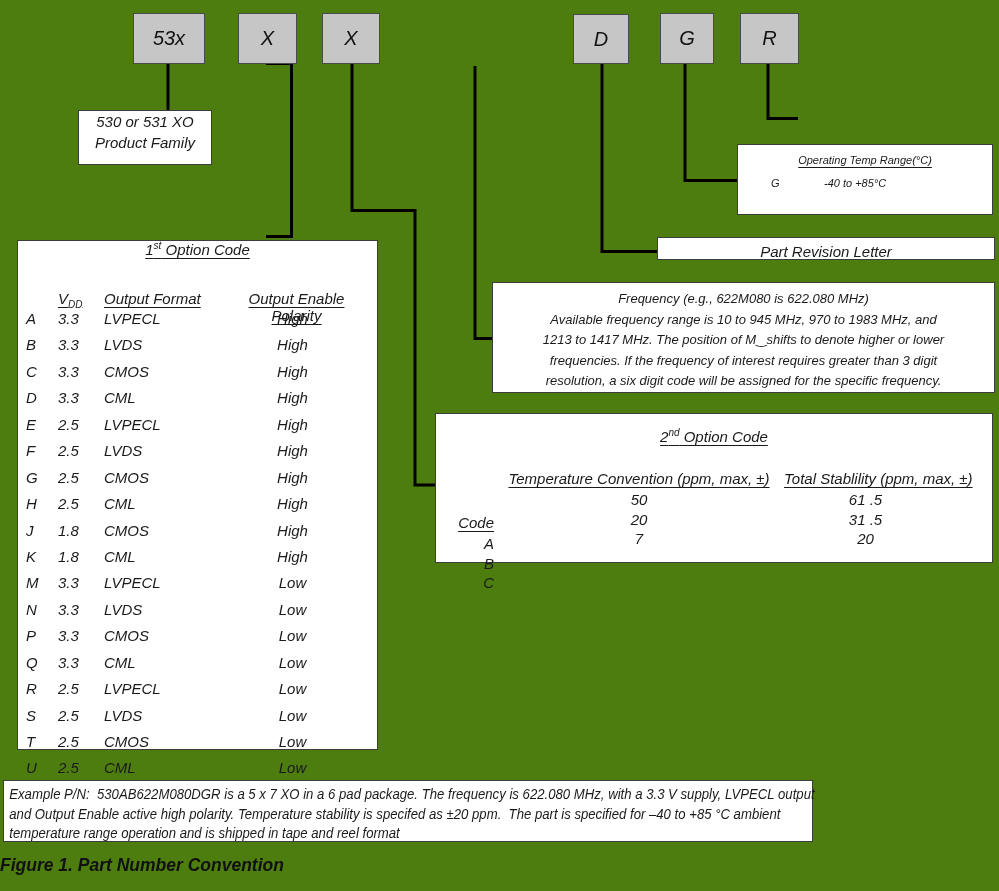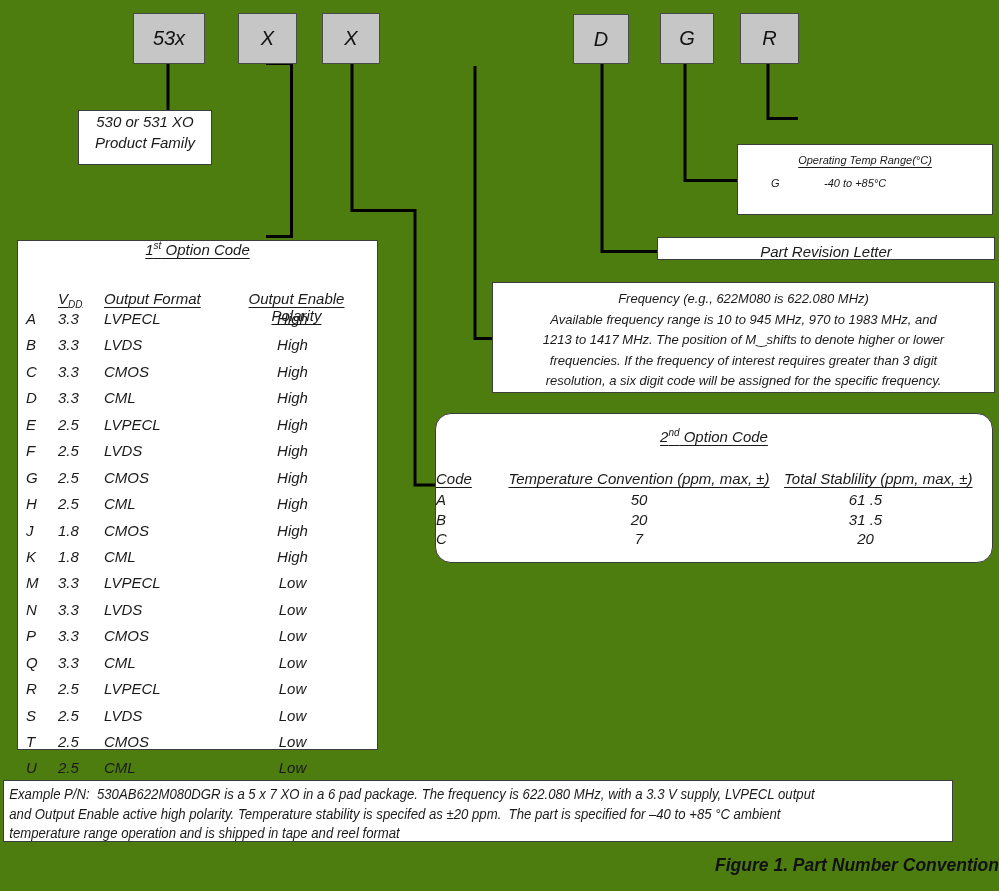--- a/index.html
+++ b/index.html
@@ -33,35 +33,35 @@
   .o1{left:17px;top:240px;width:361px;height:510px;font-size:15px;}
   .tbl-title{text-align:center;font-size:15px;}
   .o1-head,.o1-row{display:grid;grid-template-columns:32px 46px 118px 1fr;padding-left:8px;margin-top:7px;}
   .o1-head{position:absolute;left:0;top:42px;width:345px;}
   .o1-head .c4{text-align:center;}
   .o1-rows{position:absolute;left:0;top:61px;width:345px;}
   .o1-row{height:19.45px;line-height:19.45px;}
   .o1-row .c4{text-align:center;}
   .o1-note{position:absolute;left:8px;top:456px;line-height:21px;}
   
-  .o2{left:435px;top:413px;width:558px;height:150px;font-size:15px;border-radius:16px;}
+  .o2{left:435px;top:413px;width:558px;height:150px;font-size:15px;}
   .o2 .tbl-title{margin-top:14px;}
   .o2-head,.o2-row{display:grid;grid-template-columns:58px 290px 1fr;}
   .o2-head{position:absolute;left:0;top:56px;width:100%;}
-  .o2-head .h1,.o2-row .c1{text-align:left;}
+  .o2-head .h1,.o2-row .c1{text-align:right;margin-top:44px;}
   .o2-head .h2,.o2-row .c2{text-align:center;}
   .o2-head .h3,.o2-row .c3{text-align:center;padding-right:45px;white-space:pre;}
   .o2-rows{position:absolute;left:0;top:76px;width:100%;}
   .o2-row{height:19.7px;line-height:19.7px;}
   
-  .ex{left:3px;top:780px;width:950px;height:62px;border-width:1.3px;font-size:15px;}
+  .ex{left:3px;top:780px;width:810px;height:62px;border-width:1.3px;font-size:15px;}
   .ex .inner{width:114%;transform:scaleX(0.877);transform-origin:0 0;padding:3px 6px;}
   .ex .line{line-height:19.5px;white-space:pre;}
   
-  .caption{position:absolute;left:0;top:855px;width:999px;text-align:right;
+  .caption{position:absolute;left:0;top:855px;width:999px;text-align:left;
            font-size:17.5px;font-weight:bold;color:#111;}
 </style>
 </head>
 <body>
 
 <div class="canvas">
 
   <svg class="wires" viewBox="0 0 999 891" fill="none" stroke="#000" stroke-width="3">
     <path d="M168 62 V110"></path>
     <path d="M266 63.5 H291.5 V236.5 H266"></path>

